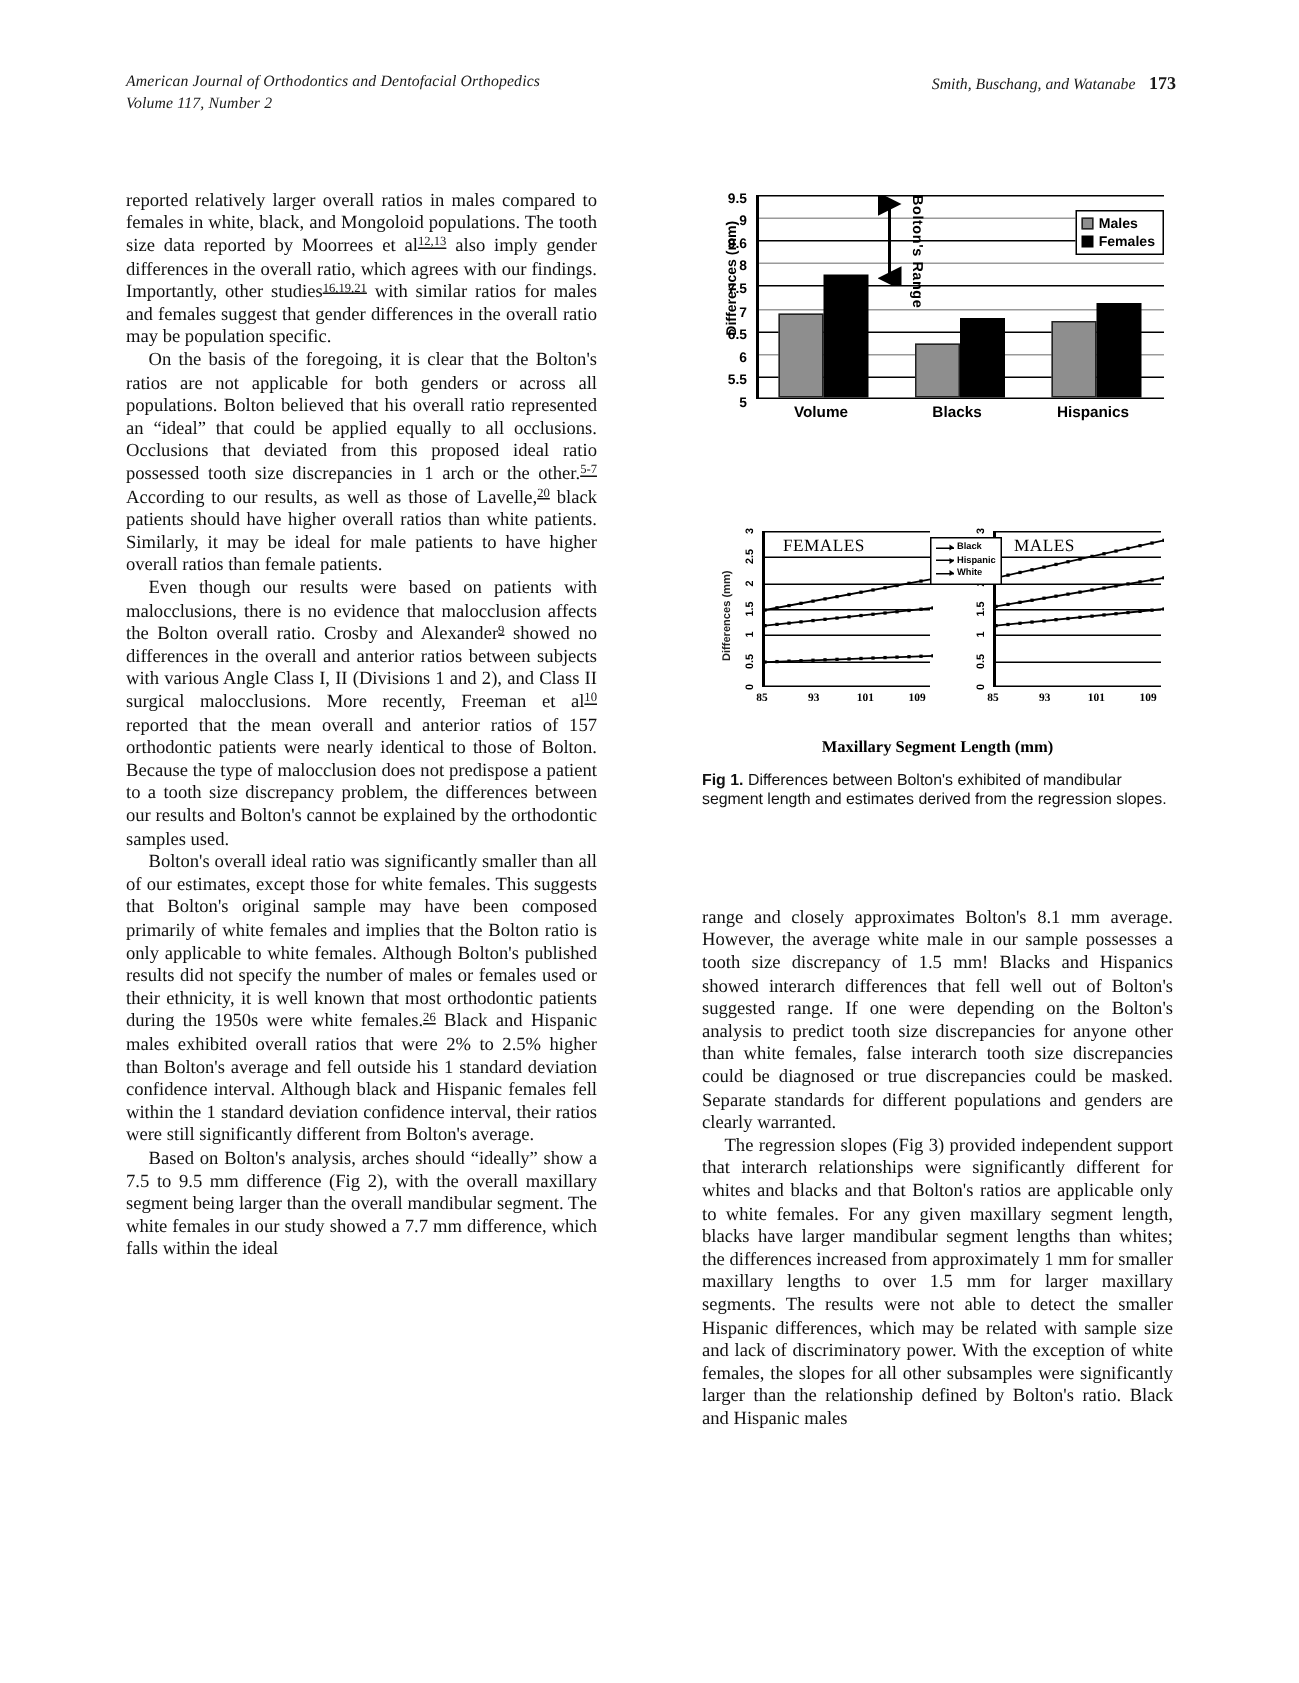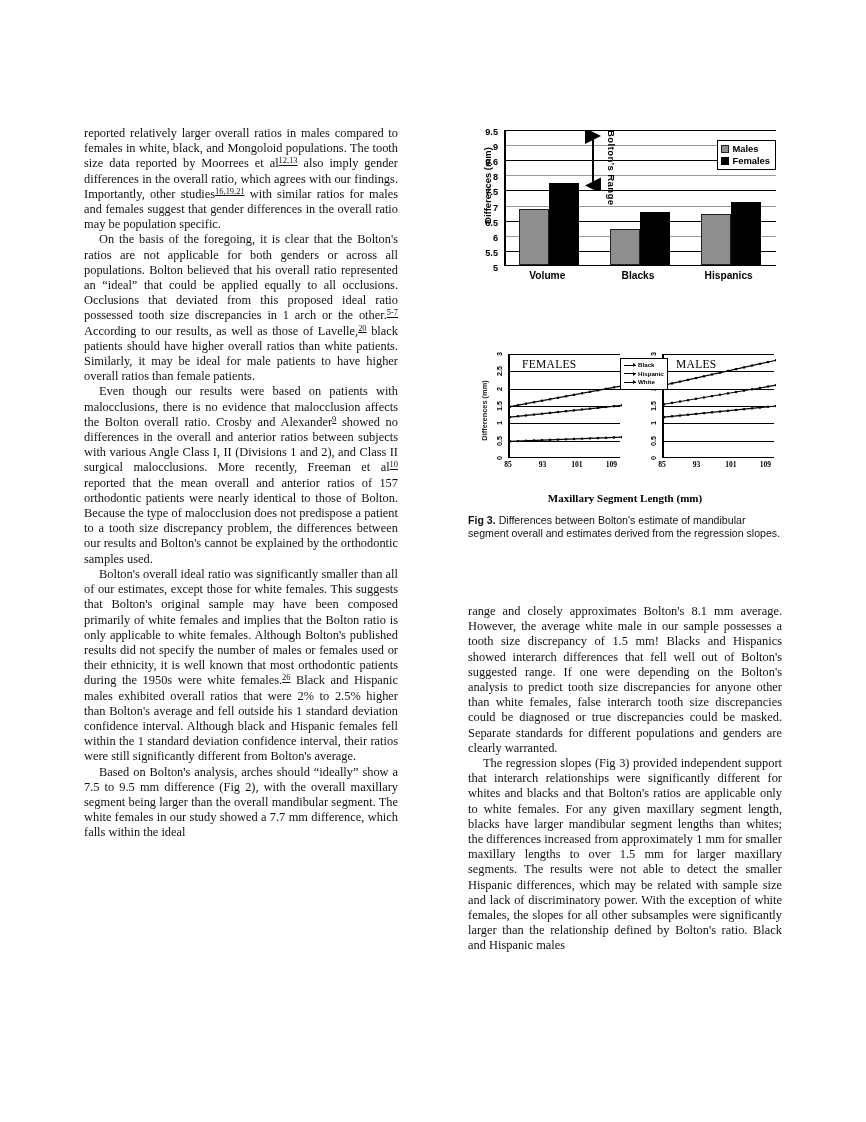--- a/index.html
+++ b/index.html
@@ -353,20 +353,29 @@
     border-top: 2px solid transparent;
     border-bottom: 2px solid transparent;
   }
   svg.f3-svg { position: absolute; left: 0; top: 0; }
 </style>
 </head>
 <body>
 
 <div class="page">
 
+  <div class="runhead">
+    <div class="runhead-left">
+      <div>American Journal of Orthodontics and Dentofacial Orthopedics</div>
+      <div>Volume 117, Number 2</div>
+    </div>
+    <div class="runhead-right">
+      <span>Smith, Buschang, and Watanabe</span><span class="runhead-page">173</span>
+    </div>
+  </div>
 
   <div class="col col-left">
     <p class="nofirst">reported relatively larger overall ratios in males compared to females in white, black, and Mongoloid populations. The tooth size data reported by Moorrees et al<sup>12,13</sup> also imply gender differences in the overall ratio, which agrees with our findings. Importantly, other studies<sup>16,19,21</sup> with similar ratios for males and females suggest that gender differences in the overall ratio may be population specific.</p>
     <p>On the basis of the foregoing, it is clear that the Bolton's ratios are not applicable for both genders or across all populations. Bolton believed that his overall ratio represented an “ideal” that could be applied equally to all occlusions. Occlusions that deviated from this proposed ideal ratio possessed tooth size discrepancies in 1 arch or the other.<sup>5-7</sup> According to our results, as well as those of Lavelle,<sup>20</sup> black patients should have higher overall ratios than white patients. Similarly, it may be ideal for male patients to have higher overall ratios than female patients.</p>
     <p>Even though our results were based on patients with malocclusions, there is no evidence that malocclusion affects the Bolton overall ratio. Crosby and Alexander<sup>9</sup> showed no differences in the overall and anterior ratios between subjects with various Angle Class I, II (Divisions 1 and 2), and Class II surgical malocclusions. More recently, Freeman et al<sup>10</sup> reported that the mean overall and anterior ratios of 157 orthodontic patients were nearly identical to those of Bolton. Because the type of malocclusion does not predispose a patient to a tooth size discrepancy problem, the differences between our results and Bolton's cannot be explained by the orthodontic samples used.</p>
     <p>Bolton's overall ideal ratio was significantly smaller than all of our estimates, except those for white females. This suggests that Bolton's original sample may have been composed primarily of white females and implies that the Bolton ratio is only applicable to white females. Although Bolton's published results did not specify the number of males or females used or their ethnicity, it is well known that most orthodontic patients during the 1950s were white females.<sup>26</sup> Black and Hispanic males exhibited overall ratios that were 2% to 2.5% higher than Bolton's average and fell outside his 1 standard deviation confidence interval. Although black and Hispanic females fell within the 1 standard deviation confidence interval, their ratios were still significantly different from Bolton's average.</p>
     <p>Based on Bolton's analysis, arches should “ideally” show a 7.5 to 9.5 mm difference (Fig 2), with the overall maxillary segment being larger than the overall mandibular segment. The white females in our study showed a 7.7 mm difference, which falls within the ideal</p>
   </div>
 
   <div class="figblock" id="fig2-block">
@@ -619,22 +628,22 @@
             <span style="left: 34.4615px;">93</span>
             <span style="left: 68.9231px;">101</span>
             <span style="left: 103.385px;">109</span>
           </div>
       </div>
 
       <div class="f3-xlabel">Maxillary Segment Length (mm)</div>
     </div>
 
     <div class="figcap" style="margin-top:10px">
-      <span class="lbl">Fig 3.</span>
-      <span>Differences between Bolton's estimate of mandibular segment overall and estimates derived from the regression slopes.</span>
+      <span class="lbl">Fig 1.</span>
+      <span>Differences between Bolton's exhibited of mandibular segment length and estimates derived from the regression slopes.</span>
     </div>
   </div>
 
   <div class="col col-right-lower">
     <p class="nofirst">range and closely approximates Bolton's 8.1 mm average. However, the average white male in our sample possesses a tooth size discrepancy of 1.5 mm! Blacks and Hispanics showed interarch differences that fell well out of Bolton's suggested range. If one were depending on the Bolton's analysis to predict tooth size discrepancies for anyone other than white females, false interarch tooth size discrepancies could be diagnosed or true discrepancies could be masked. Separate standards for different populations and genders are clearly warranted.</p>
     <p>The regression slopes (Fig 3) provided independent support that interarch relationships were significantly different for whites and blacks and that Bolton's ratios are applicable only to white females. For any given maxillary segment length, blacks have larger mandibular segment lengths than whites; the differences increased from approximately 1 mm for smaller maxillary lengths to over 1.5 mm for larger maxillary segments. The results were not able to detect the smaller Hispanic differences, which may be related with sample size and lack of discriminatory power. With the exception of white females, the slopes for all other subsamples were significantly larger than the relationship defined by Bolton's ratio. Black and Hispanic males</p>
   </div>
 
 </div>
 

